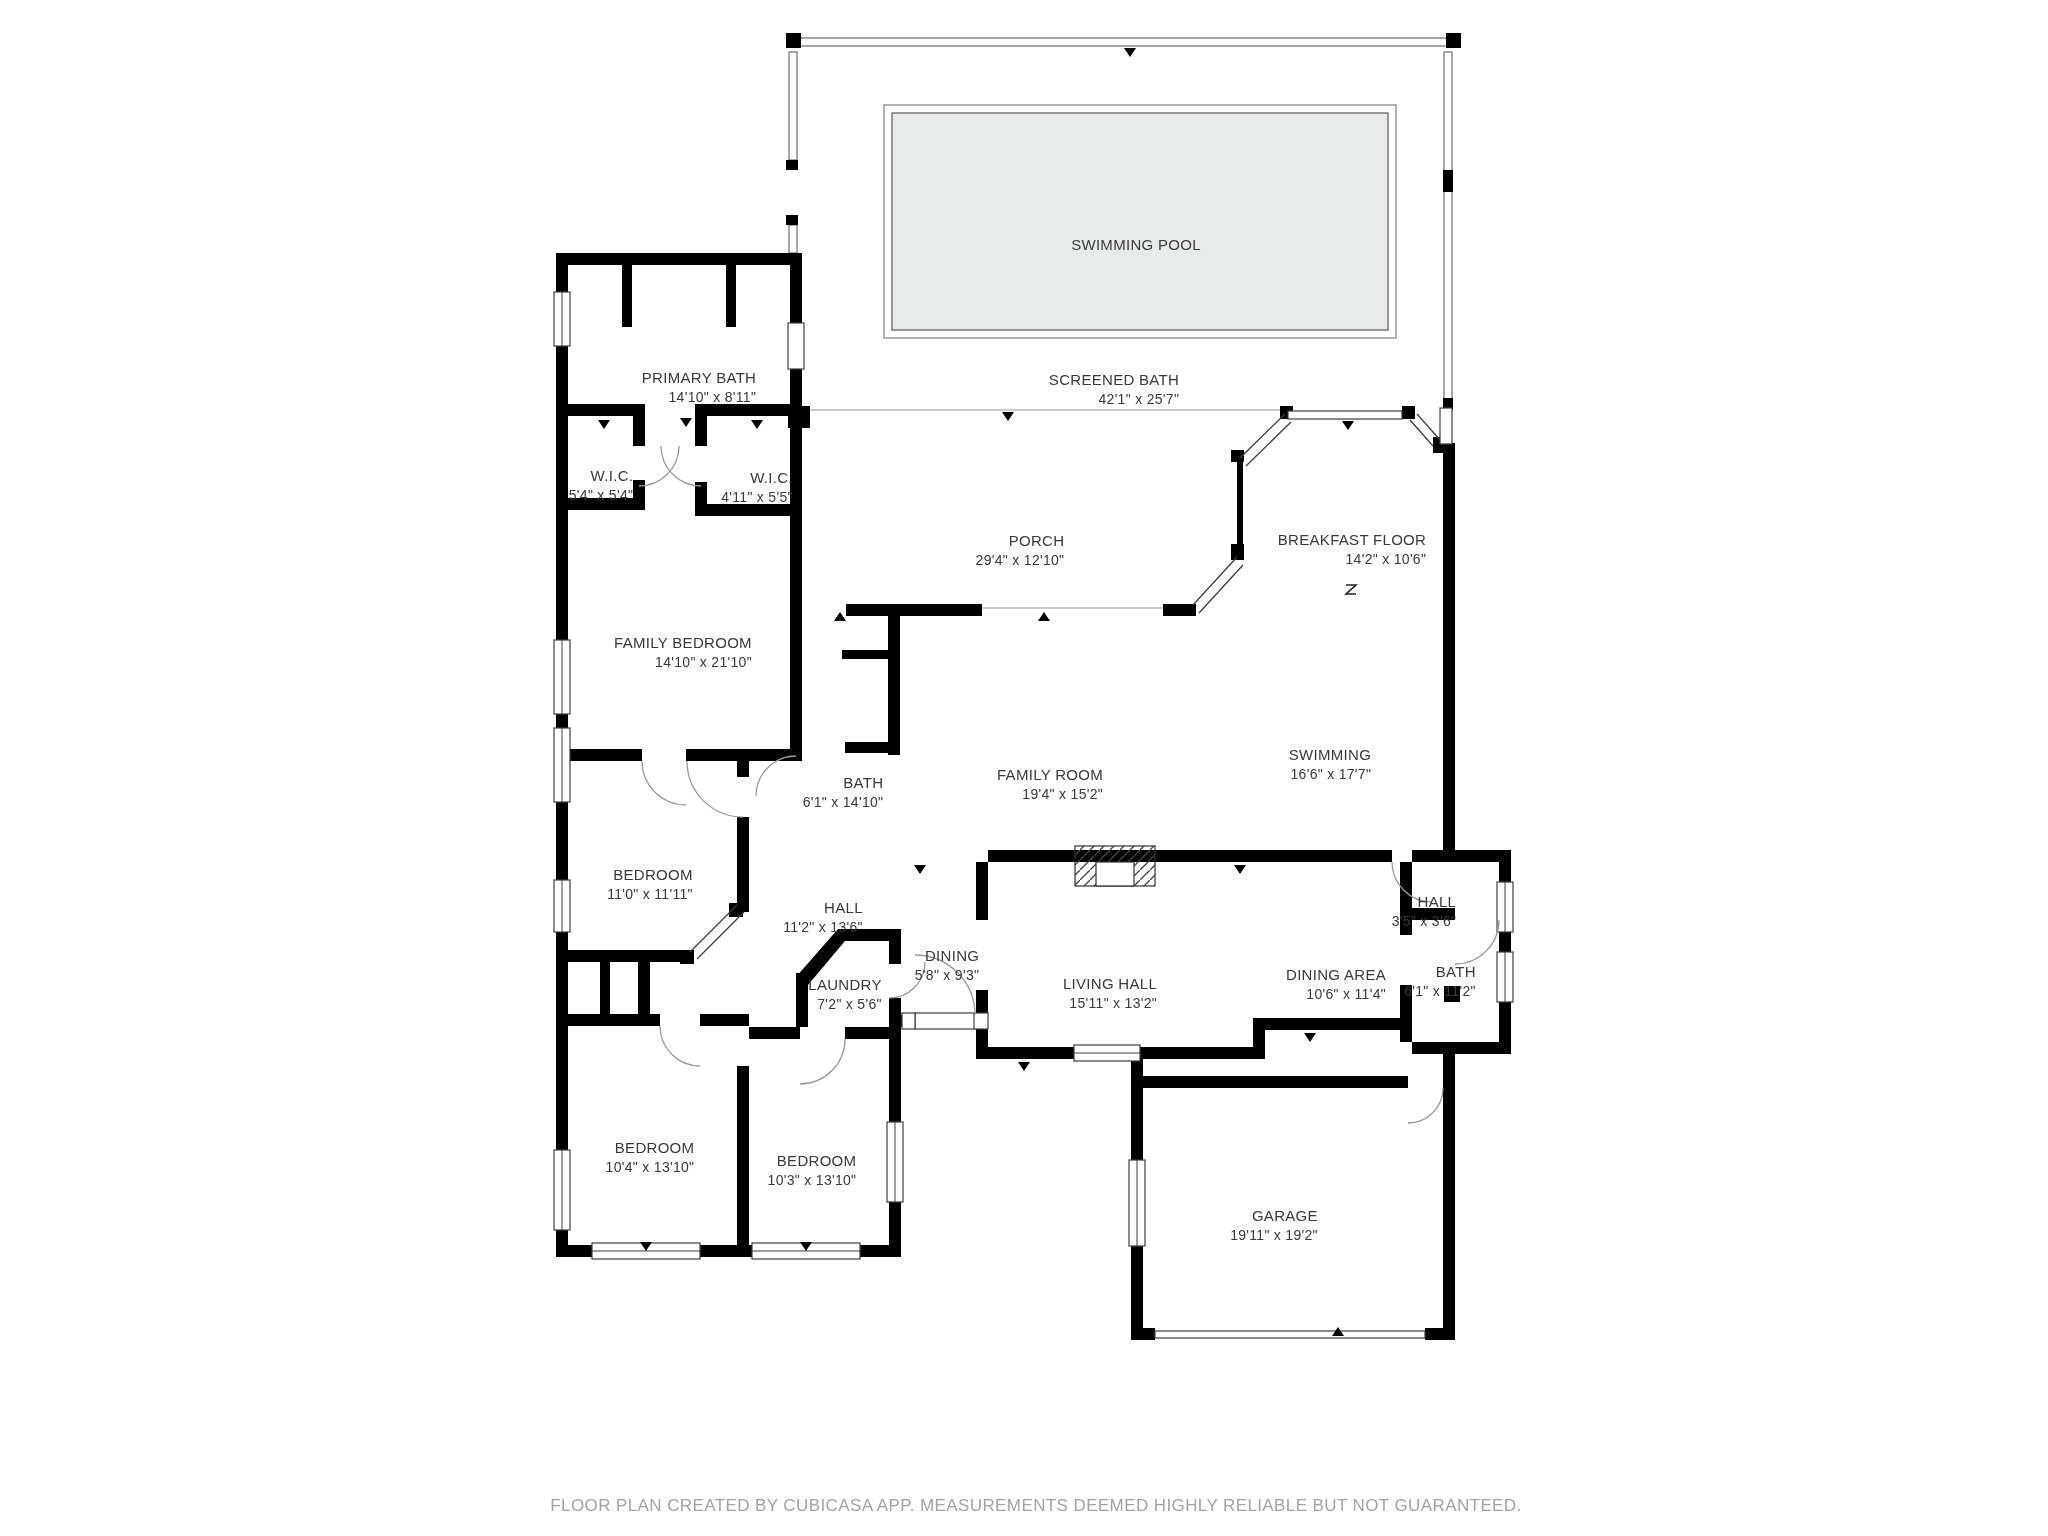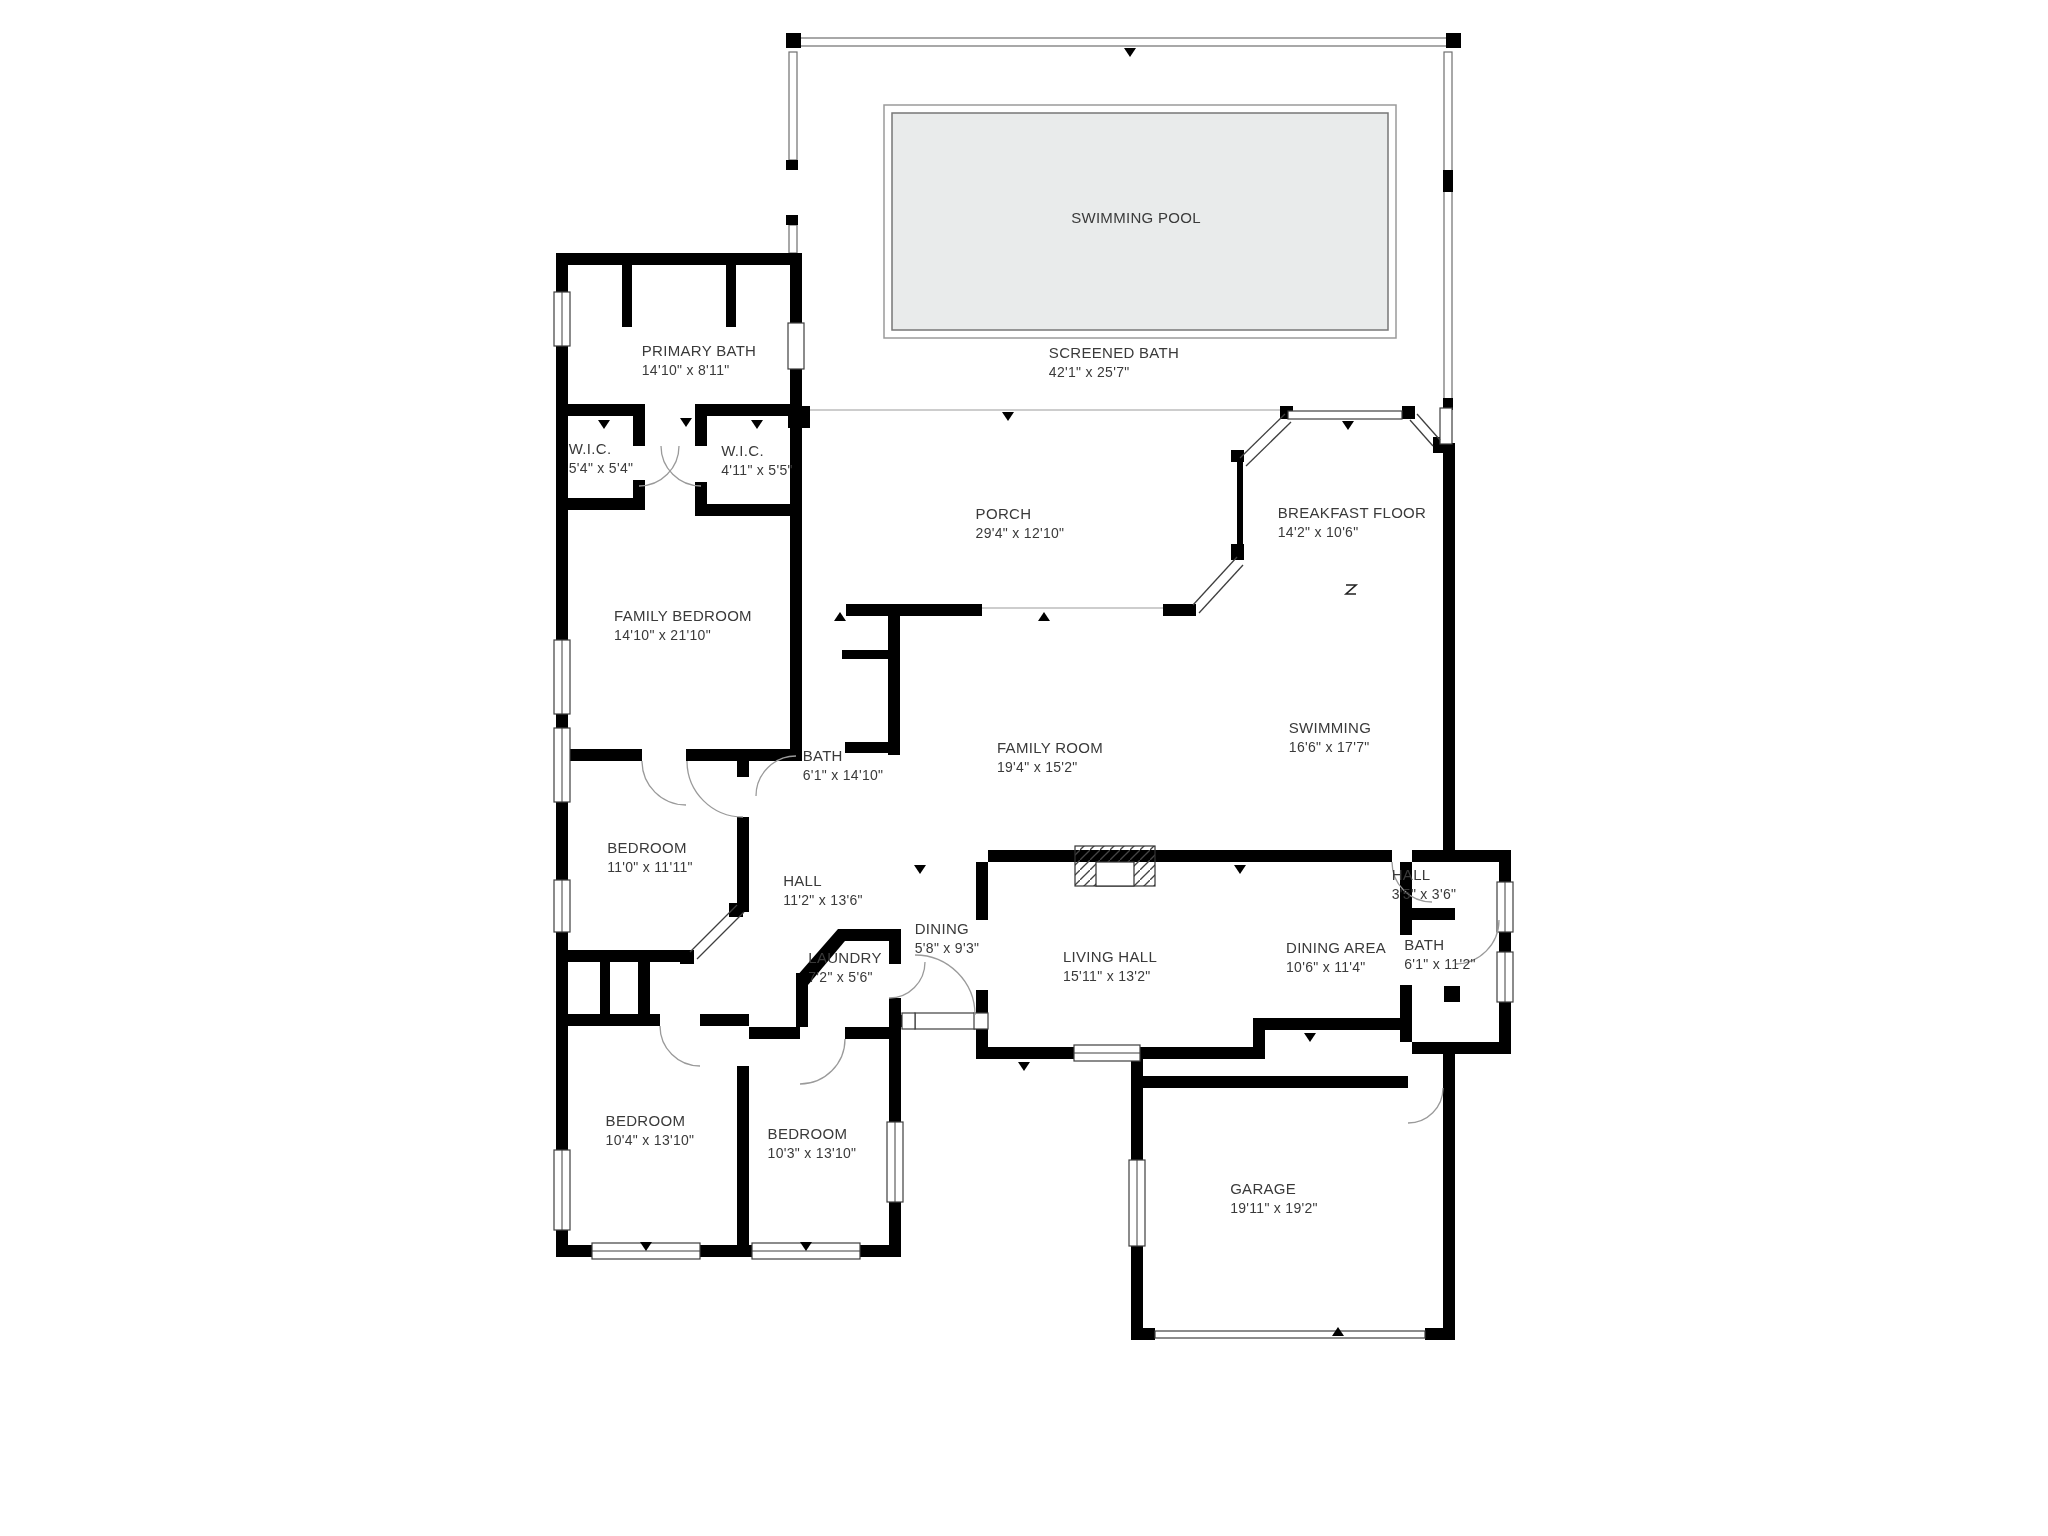--- a/index.html
+++ b/index.html
@@ -1,22 +1,22 @@
 <!DOCTYPE html>
 <html><head>
 <meta charset="utf-8">
 <style>
   html,body{margin:0;padding:0;background:#ffffff;}
   body{width:2048px;height:1536px;position:relative;overflow:hidden;
        font-family:"Liberation Sans",sans-serif;}
   .canvas{position:absolute;inset:0;width:2048px;height:1536px;background:#ffffff;}
   svg.plan{position:absolute;left:0;top:0;}
-  .label{position:absolute;transform:translate(-50%,-50%);text-align:left;
+  .label{position:absolute;transform:translate(-50%,-50%);text-align:right;
          color:#3a3a3a;font-size:15px;line-height:1.32;letter-spacing:.3px;
-         white-space:nowrap;z-index:5;}
+         white-space:nowrap;z-index:5;margin-top:27px;}
   .label .rd{display:block;font-size:14px;}
   .label .rd:empty{display:none;}
   .footer{position:absolute;transform:translate(-50%,0);color:#a3a3a3;
           font-size:17px;letter-spacing:.4px;white-space:nowrap;z-index:5;}
 </style>
 </head>
 <body>
 
 <div class="canvas">
 
@@ -254,14 +254,15 @@
 <div class="label" style="left:947px;top:938px"><span class="rn">DINING</span><span class="rd">5'8" x 9'3"</span></div>
 <div class="label" style="left:845px;top:967px"><span class="rn">LAUNDRY</span><span class="rd">7'2" x 5'6"</span></div>
 <div class="label" style="left:1110px;top:966px"><span class="rn">LIVING HALL</span><span class="rd">15'11" x 13'2"</span></div>
 <div class="label" style="left:1336px;top:957px"><span class="rn">DINING AREA</span><span class="rd">10'6" x 11'4"</span></div>
 <div class="label" style="left:1424px;top:884px"><span class="rn">HALL</span><span class="rd">3'5" x 3'6"</span></div>
 <div class="label" style="left:1440px;top:954px"><span class="rn">BATH</span><span class="rd">6'1" x 11'2"</span></div>
 <div class="label" style="left:650px;top:1130px"><span class="rn">BEDROOM</span><span class="rd">10'4" x 13'10"</span></div>
 <div class="label" style="left:812px;top:1143px"><span class="rn">BEDROOM</span><span class="rd">10'3" x 13'10"</span></div>
 <div class="label" style="left:1274px;top:1198px"><span class="rn">GARAGE</span><span class="rd">19'11" x 19'2"</span></div>
 
+<div class="footer" style="left:1036px;top:1496px">FLOOR PLAN CREATED BY CUBICASA APP. MEASUREMENTS DEEMED HIGHLY RELIABLE BUT NOT GUARANTEED.</div>
 
 </div>
 
 </body></html>

